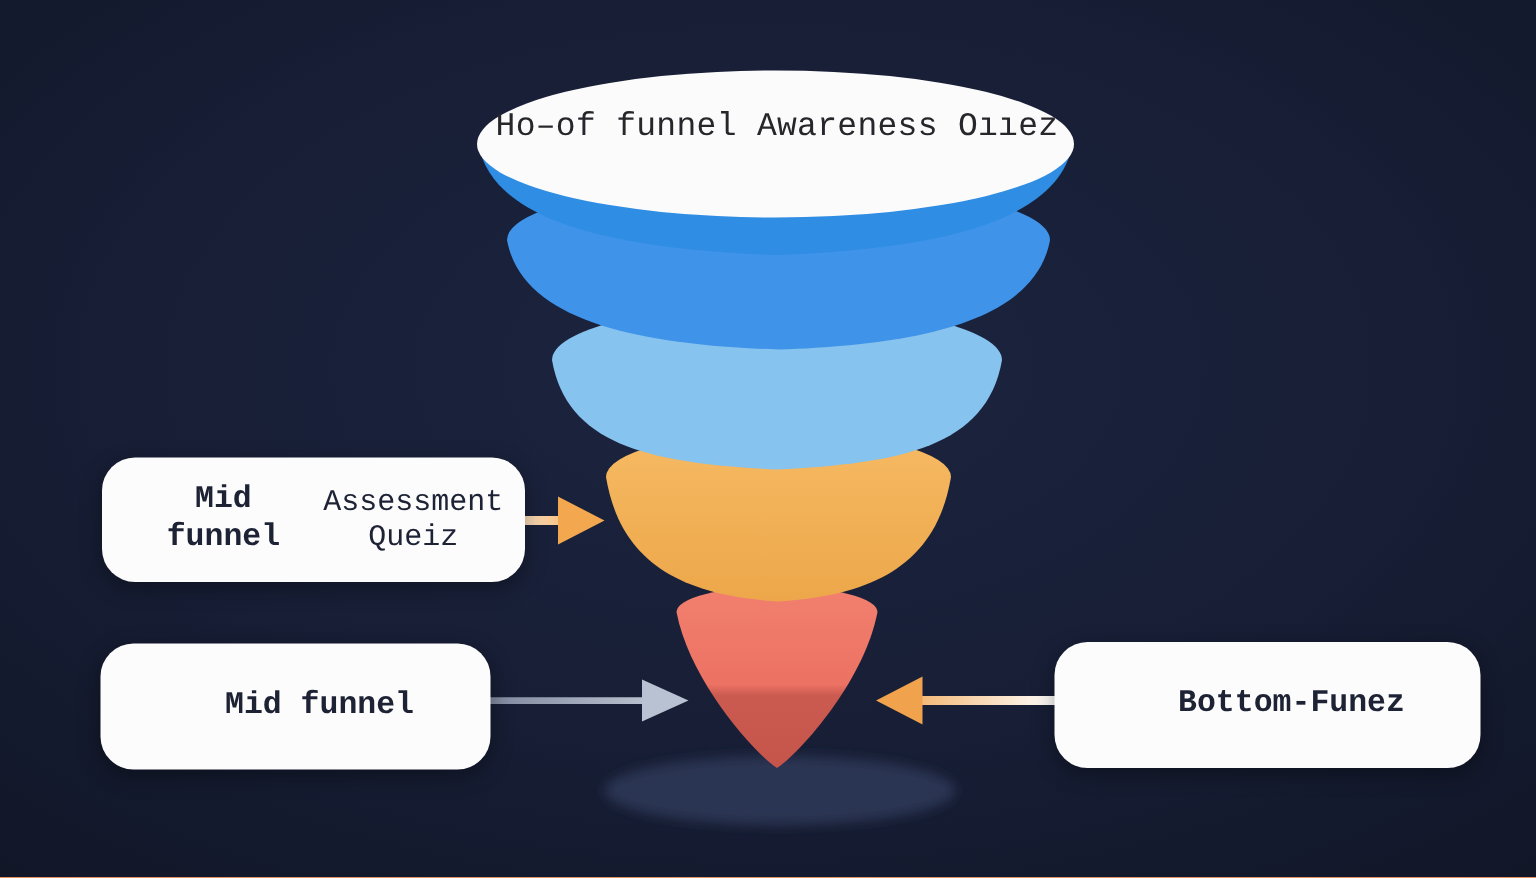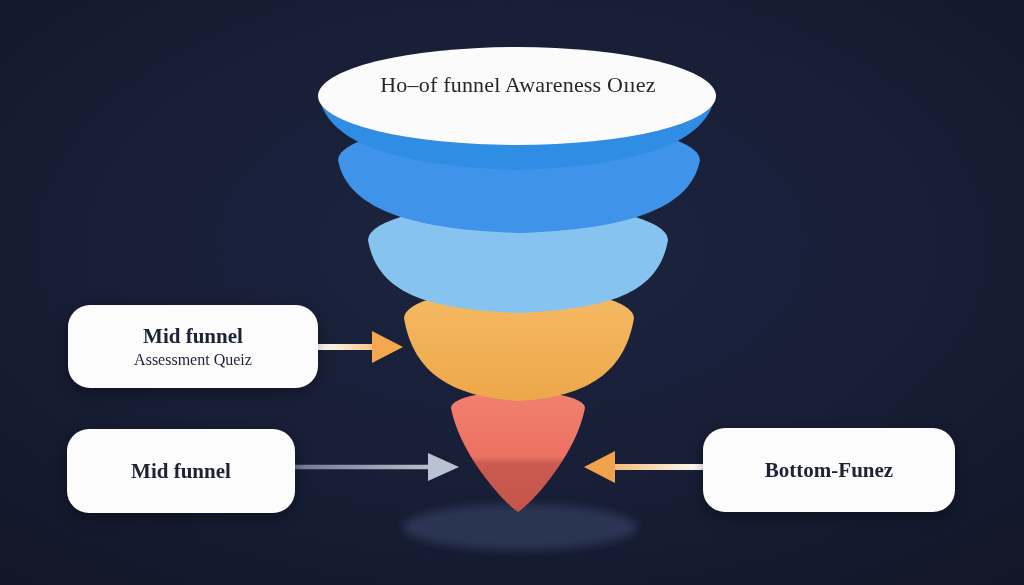--- a/index.html
+++ b/index.html
@@ -2,47 +2,48 @@
 <html><head>
 <meta charset="utf-8">
 <style>
   html, body { margin: 0; padding: 0; }
   .canvas {
     position: relative;
     width: 1024px;
     height: 585px;
     overflow: hidden;
     background: #f97316;
-    font-family: Liberation Serif, serif;
+    font-family: Liberation Mono, monospace;
   }
   .scene-svg { position: absolute; inset: 0; display: block; }
   .mouth-label {
     position: absolute;
     left: 330px; top: 72px; width: 376px;
     text-align: center;
     font-size: 22px;
     font-weight: 500;
     letter-spacing: 0.2px;
     color: #26262b;
   }
   .callout {
     position: absolute;
     background: #fcfcfd;
     border-radius: 22px;
     box-shadow: 0 4px 14px rgba(0,0,0,0.35);
     display: flex;
-    flex-direction: column;
+    flex-direction: row;
     align-items: center;
     justify-content: center;
     gap: 3px;
     color: #1d2234;
     text-align: center;
+    padding-left: 32px;
   }
   .callout .title { font-size: 21px; font-weight: 700; line-height: 1.15; }
-  .callout .subtitle { font-size: 16px; font-weight: 400; line-height: 1.15; }
+  .callout .subtitle { font-size: 20px; font-weight: 400; line-height: 1.15; }
   .callout-1 { left: 68px;  top: 305px; width: 250px; height: 83px; }
   .callout-2 { left: 67px;  top: 429px; width: 228px; height: 84px; }
   .callout-3 { left: 703px; top: 428px; width: 252px; height: 84px; }
 </style>
 </head>
 <body>
 
 <div class="canvas">
 
   <svg class="scene-svg" width="1024" height="585" viewBox="0 0 1024 585">

